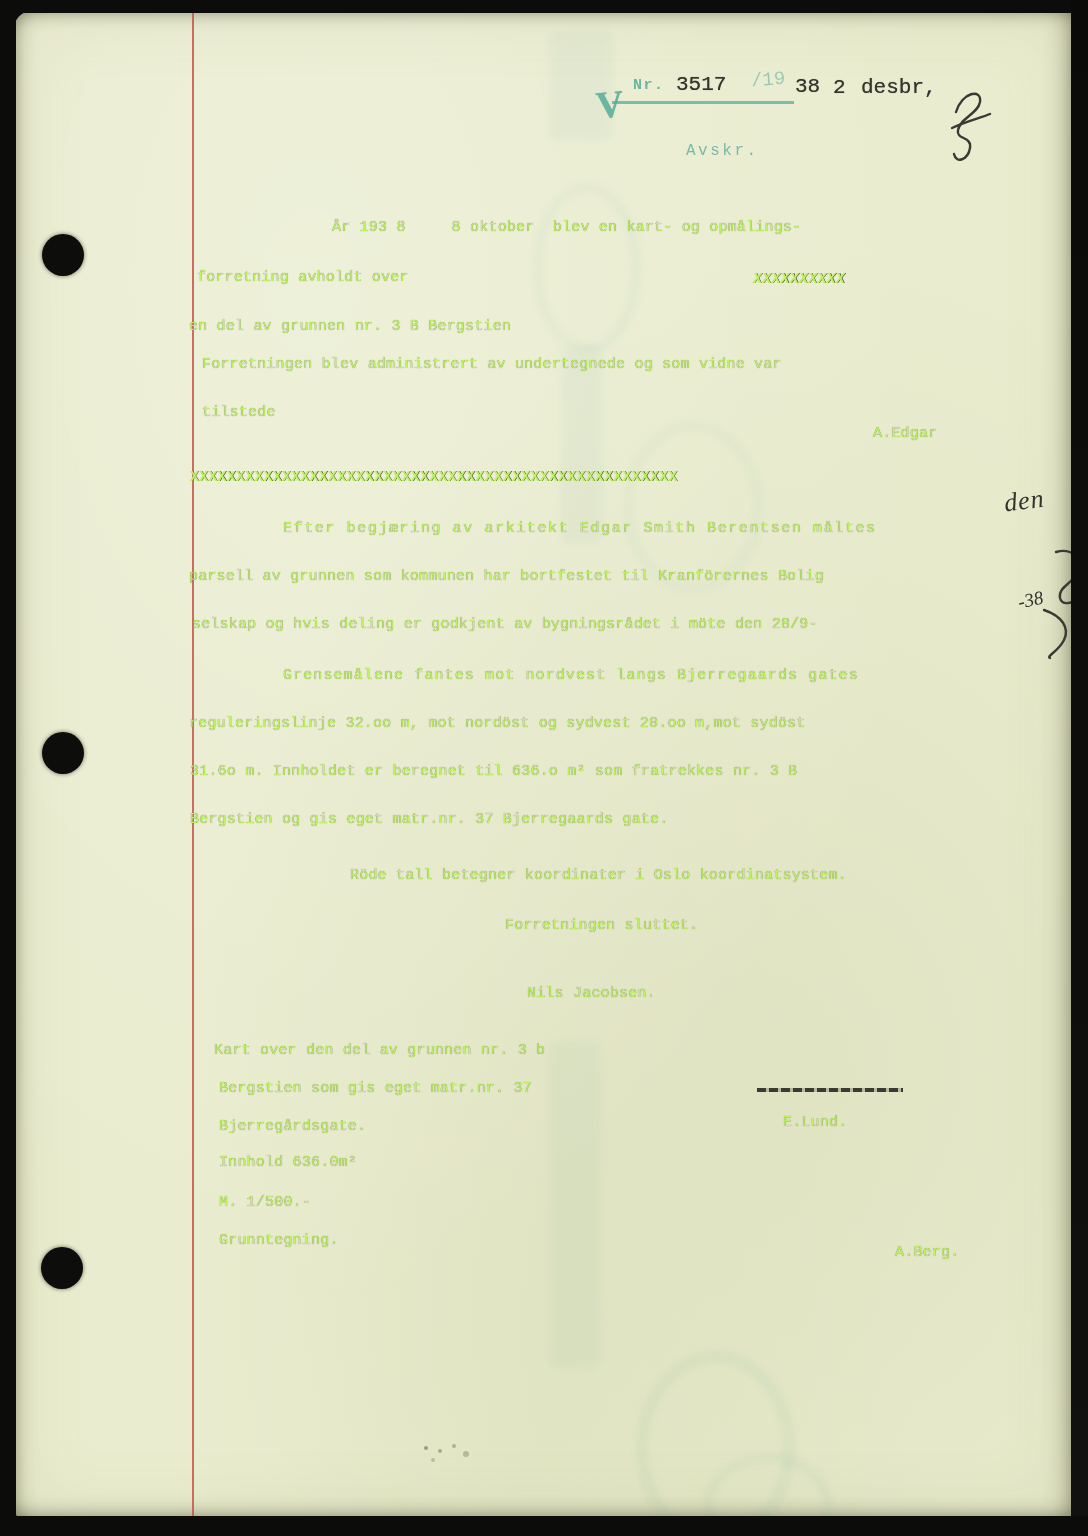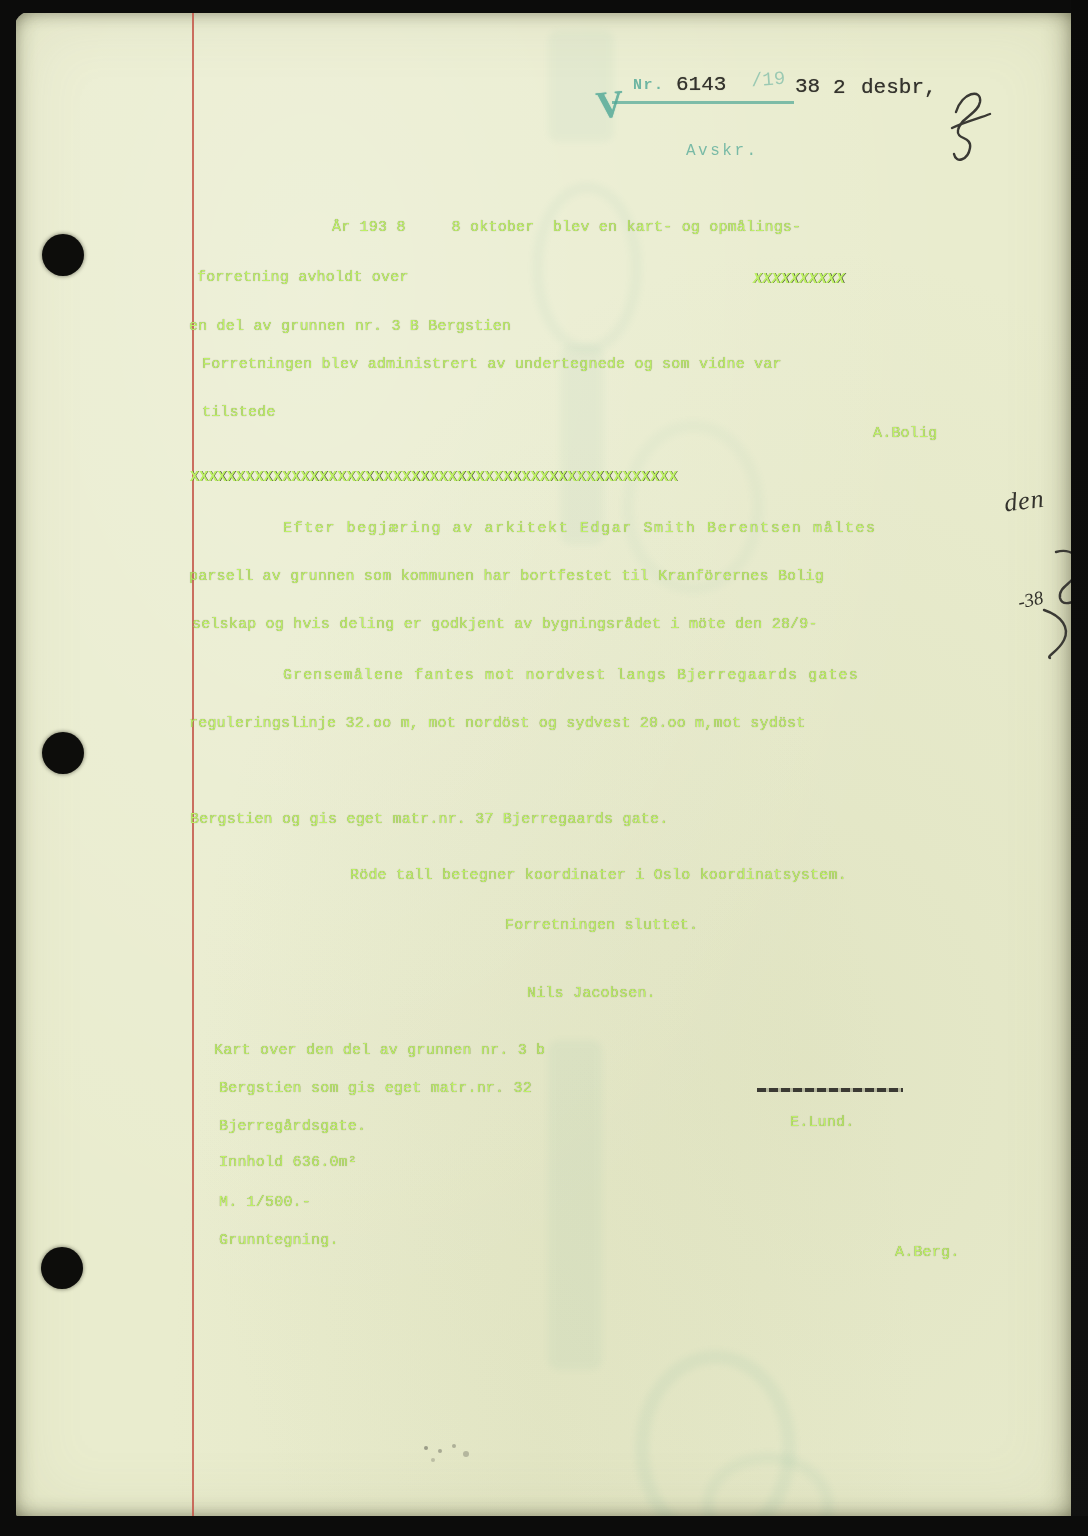--- a/index.html
+++ b/index.html
@@ -37,21 +37,21 @@
   .t0{left:332px;top:216px;} .t1{left:197px;top:266px;} .t2{left:753px;top:268px;font-style:italic;}
   .t3{left:189px;top:315px;} .t4{left:202px;top:353px;} .t5{left:202px;top:401px;}
   .t6{left:873px;top:422px;} .t7{left:190px;top:466px;}
   .t8{left:283px;top:517px;letter-spacing:1.6px;}
   .t9{left:189px;top:565px;} .t10{left:192px;top:613px;}
   .t11{left:283px;top:664px;letter-spacing:1.1px;}
   .t12{left:189px;top:712px;} .t13{left:190px;top:760px;} .t14{left:190px;top:808px;}
   .t15{left:350px;top:864px;} .t16{left:505px;top:914px;} .t17{left:527px;top:982px;}
   .t18{left:214px;top:1039px;} .t19{left:219px;top:1077px;} .t20{left:219px;top:1115px;}
   .t21{left:219px;top:1151px;} .t22{left:219px;top:1191px;} .t23{left:219px;top:1229px;text-align:center;}
-  .t24{left:783px;top:1111px;margin-left:7px;} .t25{left:895px;top:1241px;}
+  .t24{left:783px;top:1111px;} .t25{left:895px;top:1241px;}
   
   .sigline{position:absolute;left:757px;top:1088px;width:146px;height:4px;
            background:repeating-linear-gradient(90deg,#3b3a33 0 9px,rgba(59,58,51,.25) 9px 12px);}
   
   .stampel{position:absolute;color:#4ea796;}
   .stamp-mark{left:596px;top:82px;font-family:"Liberation Serif",serif;font-weight:bold;
               font-size:38px;transform:rotate(-5deg);opacity:.8;text-shadow:0 0 1px #4ea796;}
   .stamp-label{left:633px;top:77px;font-size:15px;font-weight:bold;letter-spacing:1.5px;opacity:.8;}
   .stamp-underline{left:612px;top:101px;width:182px;height:3px;background:#4ea796;opacity:.7;}
   .stamp-sublabel{left:686px;top:110px;font-size:16px;letter-spacing:2.5px;opacity:.72;margin-top:32px;}
@@ -93,52 +93,53 @@
   <div class="ghost gbar g1"></div>
   <div class="ghost gring g2"></div>
   <div class="ghost gbar g3"></div>
   <div class="ghost gring g4"></div>
   <div class="ghost gbar g5"></div>
   <div class="ghost gring g6"></div>
   <div class="ghost gring g7"></div>
 
   <div class="stampel stamp-mark">V</div>
   <div class="stampel stamp-label">Nr.</div>
-  <div class="stamp-typed stamp-number">6143</div>
+  <div class="stamp-typed stamp-number">3517</div>
   <div class="stampel stamp-yearprefix">/19</div>
   <div class="stamp-typed stamp-year">38</div>
   <div class="stamp-typed stamp-day">2</div>
   <div class="stamp-typed stamp-month">desbr,</div>
   <div class="stampel stamp-underline"></div>
   <div class="stampel stamp-sublabel">Avskr.</div>
 
   <svg class="hwsvg" style="left:942px;top:84px;" width="58" height="82" viewBox="0 0 58 82">
     <path d="M14,28 C20,8 40,4 38,18 C36,30 18,34 16,46 C14,56 30,52 28,64 C26,76 14,80 12,70"></path>
     <path d="M10,44 C22,38 38,34 48,30"></path>
   </svg>
 
   <div class="tline t0">År 193 8     8 oktober  blev en kart- og opmålings-</div>
   <div class="tline t1">forretning avholdt over</div>
   <div class="tline t2 xbold">XXXXXXXXXX</div>
   <div class="tline t3">en del av grunnen nr. 3 B Bergstien</div>
   <div class="tline t4">Forretningen blev administrert av undertegnede og som vidne var</div>
   <div class="tline t5">tilstede</div>
-  <div class="tline t6">A.Bolig</div>
+  <div class="tline t6">A.Edgar</div>
   <div class="tline t7 xbold">XXXXXXXXXXXXXXXXXXXXXXXXXXXXXXXXXXXXXXXXXXXXXXXXXXXXX</div>
   <div class="tline t8">Efter begjæring av arkitekt Edgar Smith Berentsen måltes</div>
   <div class="tline t9">parsell av grunnen som kommunen har bortfestet til Kranförernes Bolig</div>
   <div class="tline t10">selskap og hvis deling er godkjent av bygningsrådet i möte den 28/9-</div>
   <div class="tline t11">Grensemålene fantes mot nordvest langs Bjerregaards gates</div>
   <div class="tline t12">reguleringslinje 32.oo m, mot nordöst og sydvest 20.oo m,mot sydöst</div>
+  <div class="tline t13">31.6o m. Innholdet er beregnet til 636.o m² som fratrekkes nr. 3 B</div>
   <div class="tline t14">Bergstien og gis eget matr.nr. 37 Bjerregaards gate.</div>
   <div class="tline t15">Röde tall betegner koordinater i Oslo koordinatsystem.</div>
   <div class="tline t16">Forretningen sluttet.</div>
   <div class="tline t17">Nils Jacobsen.</div>
   <div class="tline t18">Kart over den del av grunnen nr. 3 b</div>
-  <div class="tline t19">Bergstien som gis eget matr.nr. 32</div>
+  <div class="tline t19">Bergstien som gis eget matr.nr. 37</div>
   <div class="tline t20">Bjerregårdsgate.</div>
   <div class="tline t21">Innhold 636.0m²</div>
   <div class="tline t22">M. 1/500.-</div>
   <div class="tline t23">Grunntegning.</div>
   <div class="tline t24">E.Lund.</div>
   <div class="tline t25">A.Berg.</div>
 
   <div class="sigline"></div>
 
   <div class="hand hand-den">den</div>

